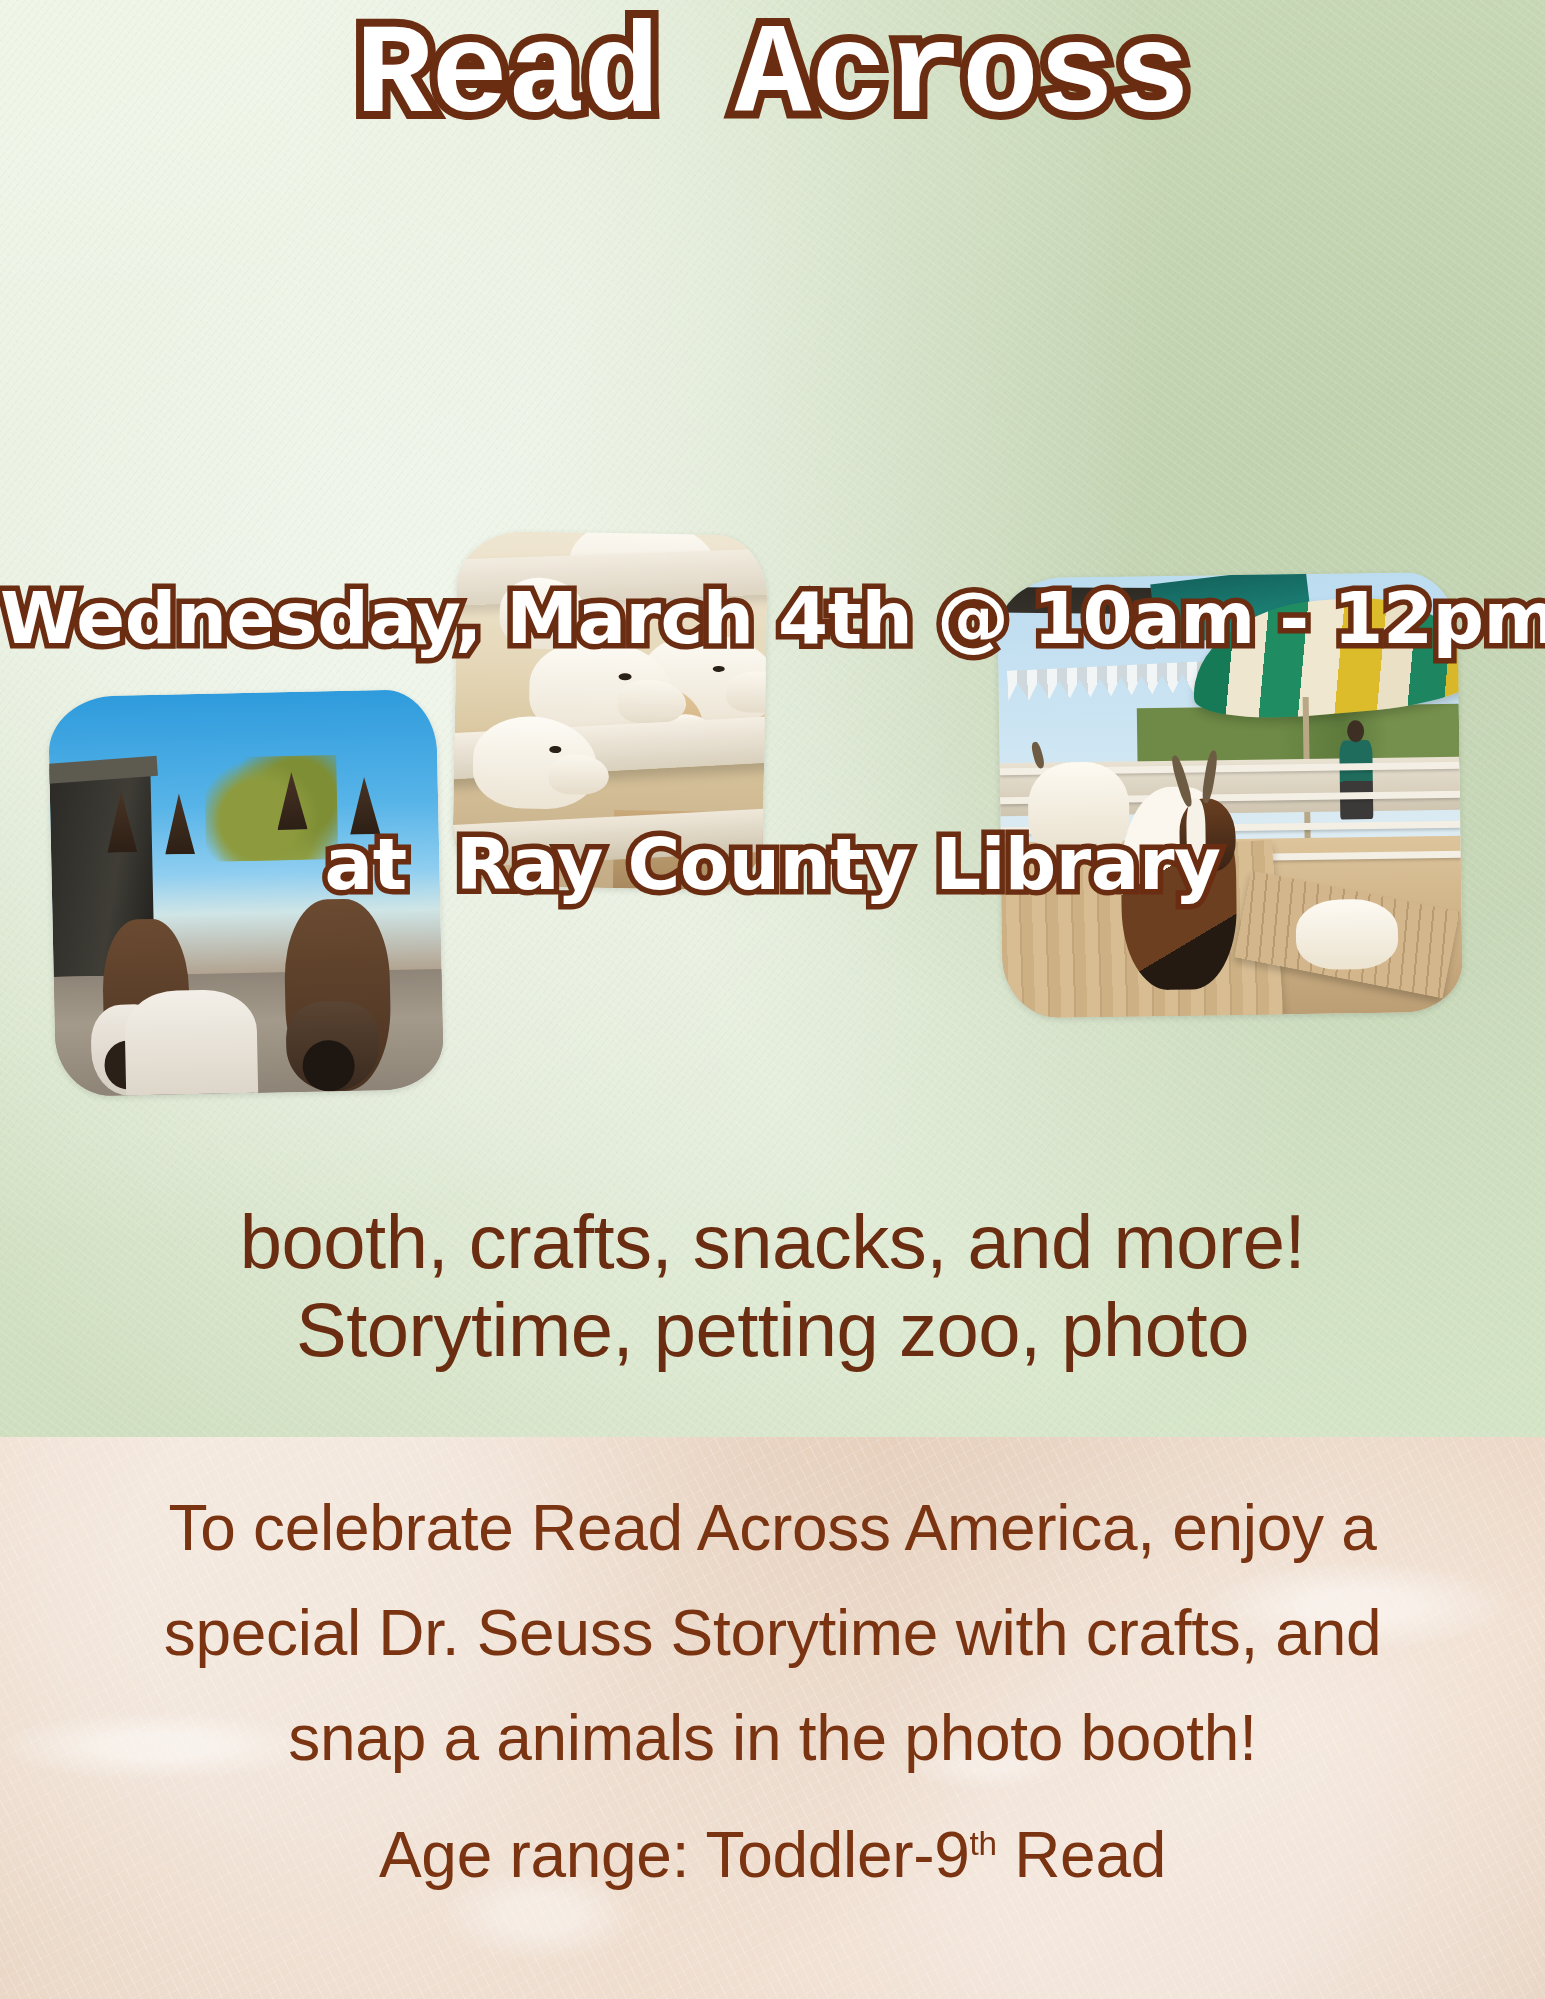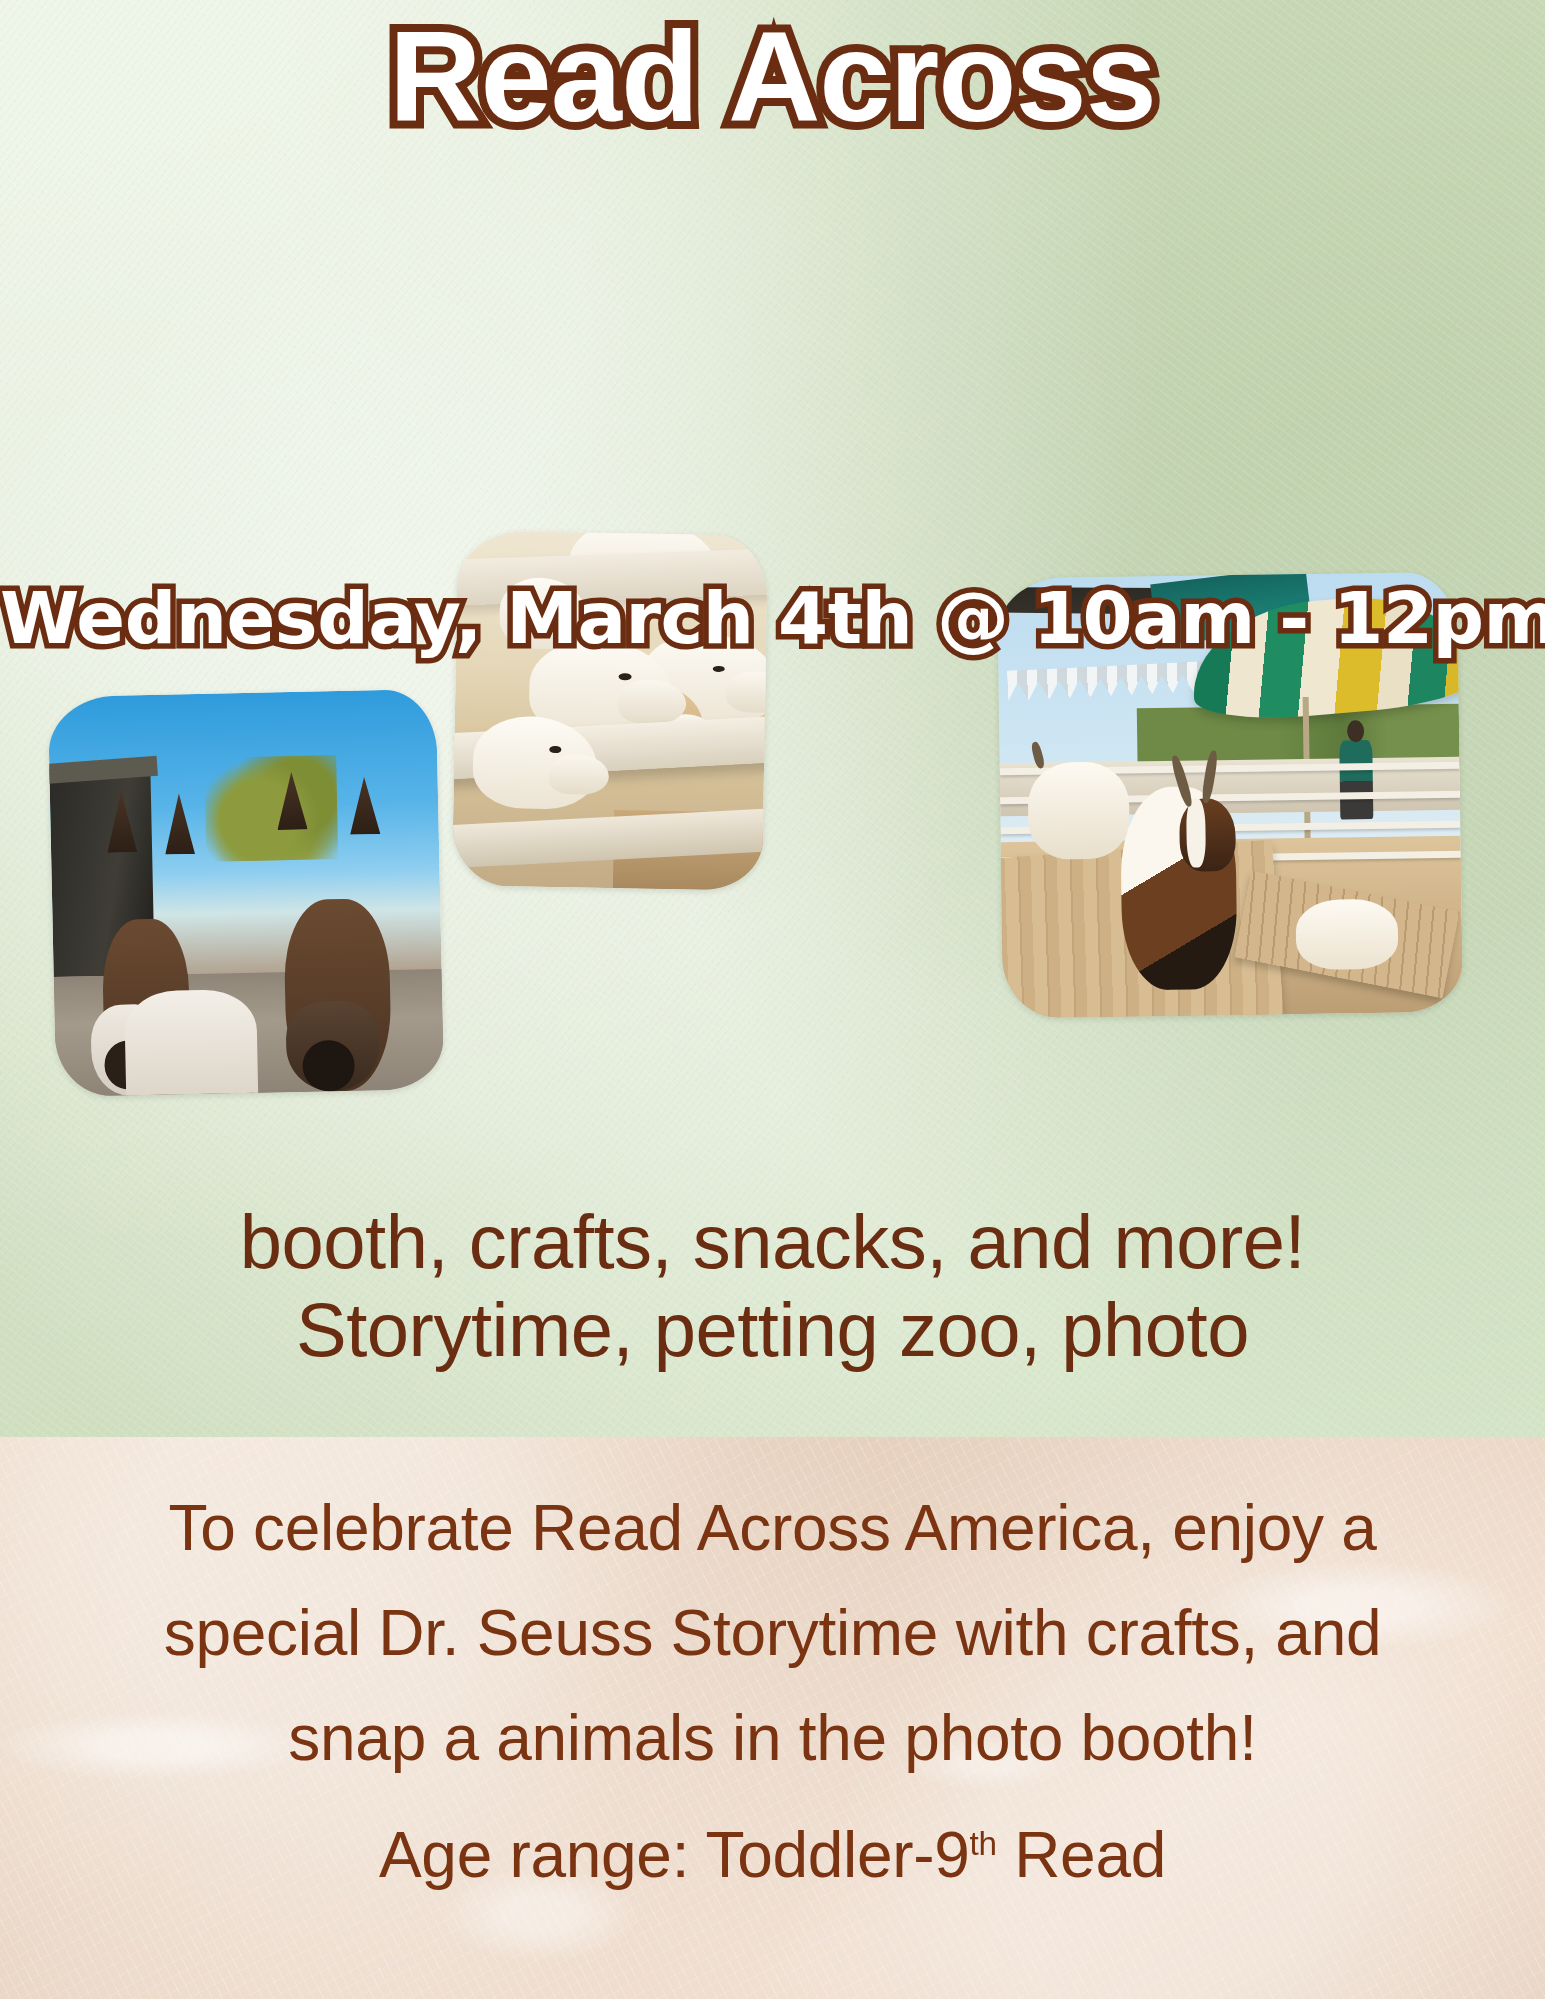--- a/index.html
+++ b/index.html
@@ -52,21 +52,21 @@
       radial-gradient(ellipse at 88% 30%, rgba(255,255,255,.5) 0 3%, rgba(255,255,255,0) 8%),
       radial-gradient(ellipse at 35% 85%, rgba(255,255,255,.45) 0 2.5%, rgba(255,255,255,0) 7%),
       radial-gradient(ellipse at 64% 58%, rgba(255,255,255,.4) 0 2%, rgba(255,255,255,0) 6%);
     opacity:.9;
   }
 
   
   .headline{
     position:absolute; left:0; top:18px; width:1545px;
     text-align:center;
-    font-family:Liberation Sans, sans-serif;
+    font-family:Liberation Mono, monospace;
     font-weight:bold;
     font-size:128px;
     line-height:118px;
     letter-spacing:-1px;
     color:#ffffff;
     -webkit-text-stroke:16px #6b2d11;
     paint-order:stroke fill;
     z-index:4;
   }
   .headline .l2{ display:block; }
@@ -264,20 +264,21 @@
 
   <div class="green-area"></div>
   <div class="tan-area"></div>
 
   <div class="headline">
     <span class="l1">Read Across</span>
   </div>
 
   <div class="subtitle">
     <span style="display:block">Wednesday, March 4th @ 10am - 12pm</span>
+    <span style="display:block">at  Ray County Library</span>
   </div>
 
   <div class="photos">
 
     <div class="photo" id="photo-ponies">
       <div class="sky1"></div>
       <div class="barn1"></div>
       <div class="barnroof"></div>
       <div class="tree1"></div>
       <div class="ground1"></div>

